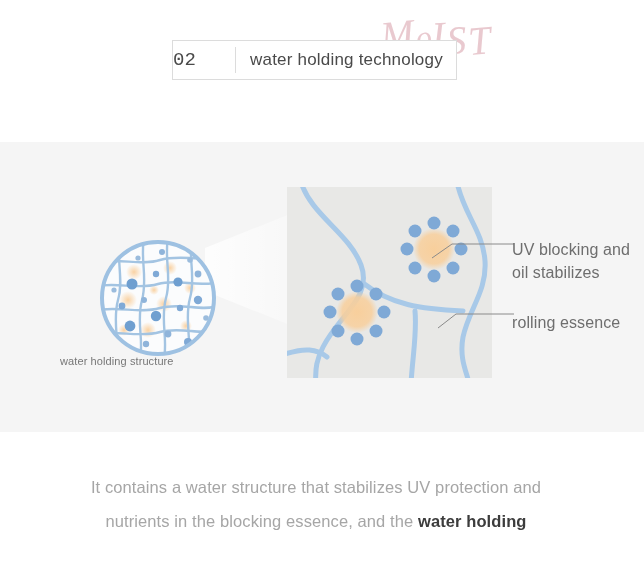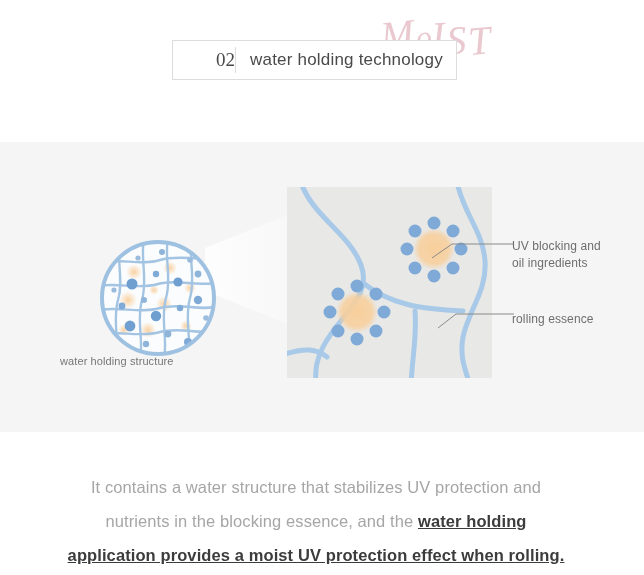--- a/index.html
+++ b/index.html
@@ -33,23 +33,23 @@
 
   .title-box{
     position:absolute;left:172px;top:40px;
     width:285px;height:40px;
     border:1px solid #dcdcdc;
     background:#ffffff;
     display:flex;align-items:center;
     box-sizing:border-box;
   }
   .title-num{
-    width:62px;text-align:right;
+    width:62px;text-align:left;
     font-size:19px;color:#4a4a4a;
-    font-family:Liberation Serif, serif;
+    font-family:Liberation Mono, monospace;
   }
   .title-div{width:1px;height:26px;background:#dcdcdc;}
   .title-text{
     padding-left:14px;
     font-size:17px;color:#4a4a4a;
     letter-spacing:.2px;
     white-space:nowrap;
   }
 
   
@@ -71,38 +71,38 @@
   .panel{
     position:absolute;left:287px;top:187px;
     width:205px;height:191px;
     background:#e8e8e6;
     overflow:hidden;
   }
 
   .lead{position:absolute;}
   .lbl{
     position:absolute;
-    font-size:12px;color:#6e6e6e;
+    font-size:16px;color:#6e6e6e;
     line-height:1.45;
     letter-spacing:.1px;
     white-space:nowrap;
   }
   .lbl-uv{left:512px;top:238px;}
   .lbl-me{left:512px;top:311px;}
 
   
   .para{
     position:absolute;left:0;top:470px;width:632px;
     text-align:center;
     font-size:16.5px;
     line-height:34px;
     color:#a6a6a6;
     letter-spacing:.1px;
   }
-  .para .bold{color:#3c3c3c;font-weight:bold;text-decoration:underline;}
+  .para .bold{color:#3c3c3c;font-weight:bold;}
 </style>
 </head>
 <body>
 
 <div class="page">
 
   <div class="header-zone">
 
     <div class="moist">
       <span class="m">M</span><span class="o">o</span><span class="i">I</span><span class="s">S</span><span class="t">T</span>
@@ -243,26 +243,25 @@
   <svg class="lead" style="left:430px;top:236px;" width="86" height="24">
     <path d="M2,22 L22,8 L84,8" stroke="#8a8a8a" stroke-width="1" fill="none"></path>
   </svg>
 
   <svg class="lead" style="left:436px;top:308px;" width="80" height="22">
     <path d="M2,20 L20,6 L78,6" stroke="#8a8a8a" stroke-width="1" fill="none"></path>
   </svg>
 
   <div class="lbl lbl-uv">
     <div>UV blocking and</div>
-    <div>oil ingredients</div>
+    <div>oil stabilizes</div>
   </div>
 
   <div class="lbl lbl-me">
     <div>rolling essence</div>
   </div>
 
   <div class="para">
     <div>It contains a water structure that stabilizes UV protection and</div>
     <div><span>nutrients in the blocking essence, and the </span><span class="bold">water holding</span></div>
-    <div class="bold">application provides a moist UV protection effect when rolling.</div>
   </div>
 
 </div>
 
 </body></html>

